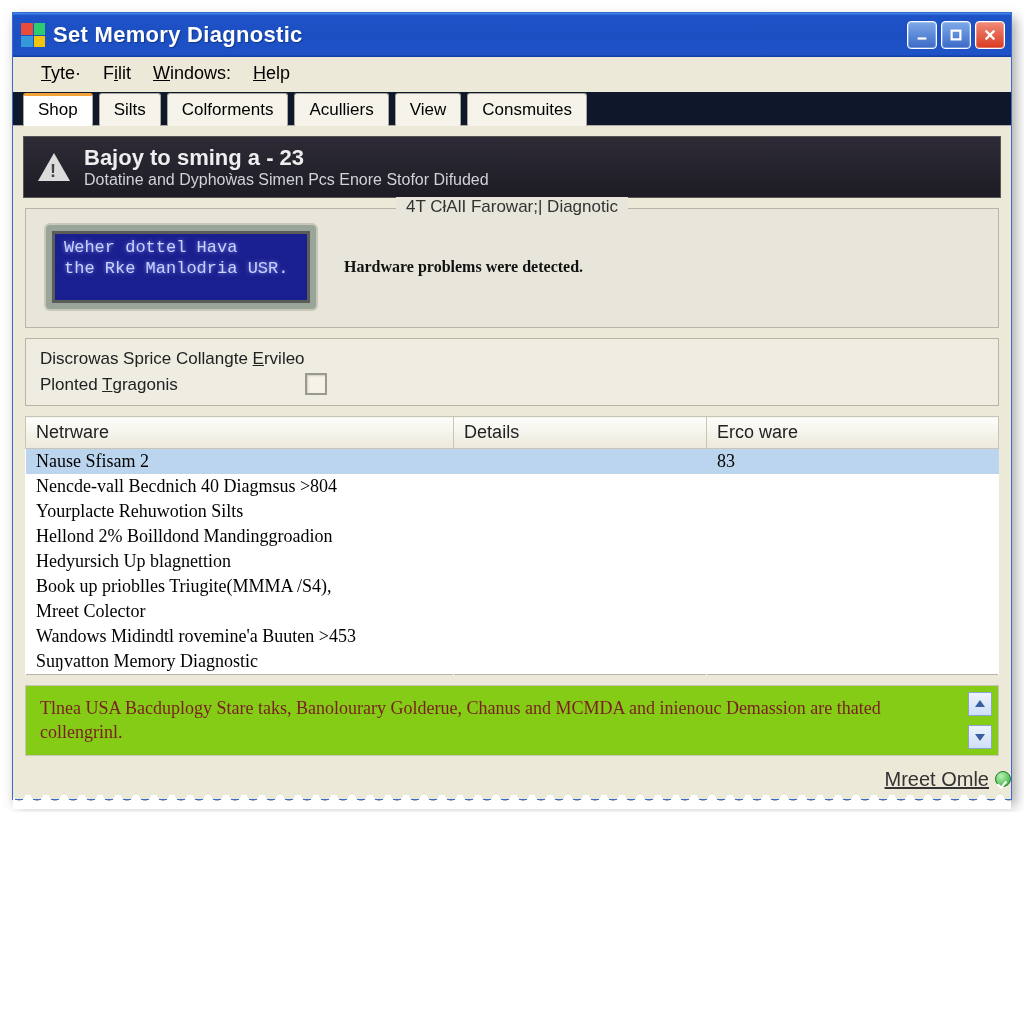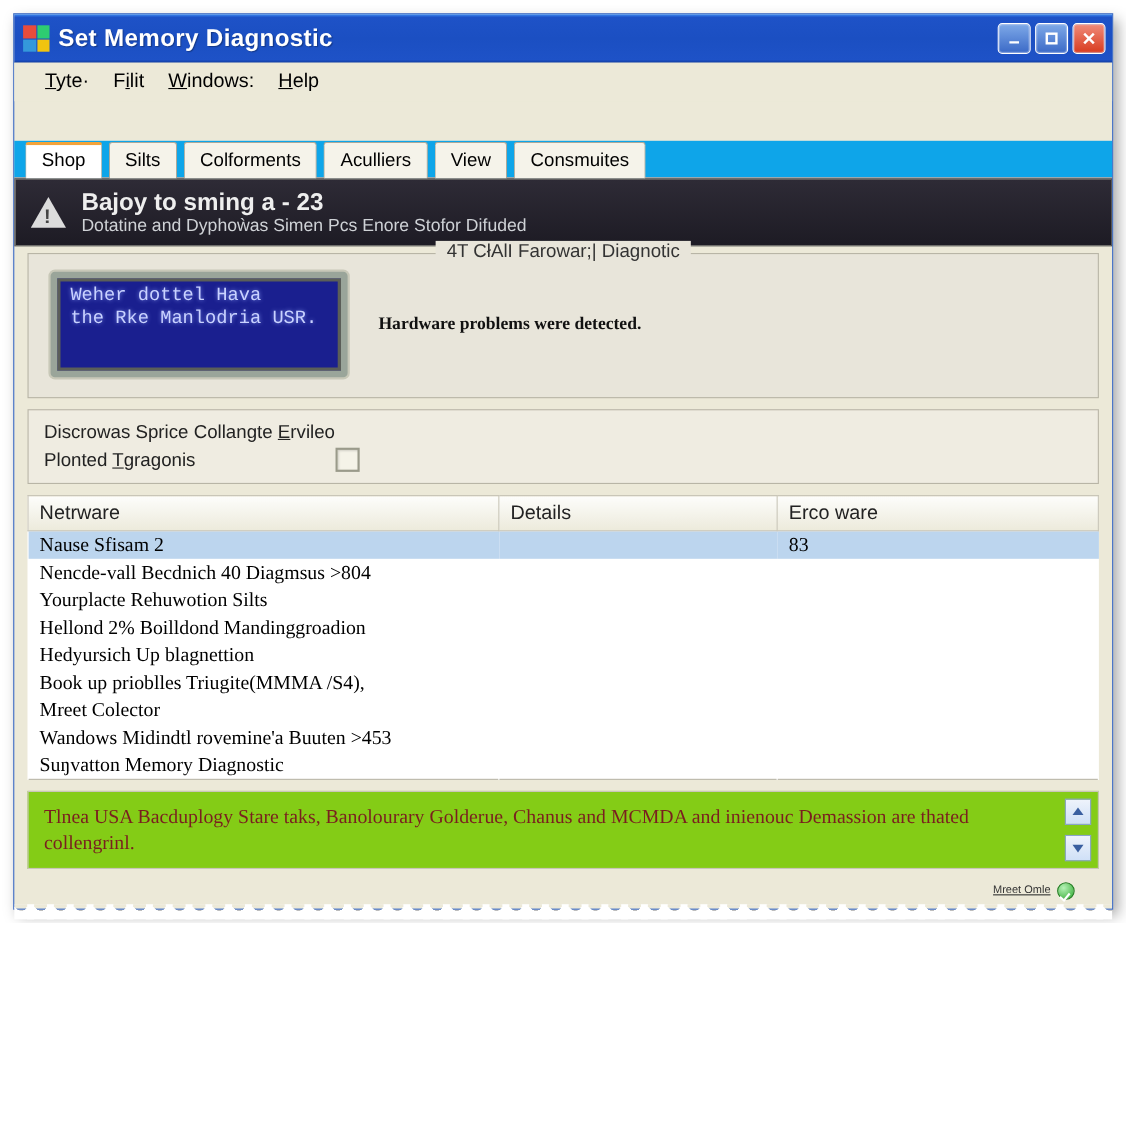--- a/index.html
+++ b/index.html
@@ -56,40 +56,39 @@
   }
   .caption-btn svg { width:14px; height:14px; stroke:#fff; stroke-width:2.5; fill:none; }
   
   .menubar {
     display:flex; gap:22px; padding:6px 28px 8px; background:#ece9d8;
     font-size:18px; font-family: Tahoma, sans-serif;
   }
   .menubar .menu-item .ul { text-decoration: underline; }
   
   .tabstrip {
-    display:flex; gap:6px; padding:0 10px; background:#0ea5e9;
+    display:flex; gap:6px; padding:0 10px; background:#0f172a;
     border-bottom:1px solid #aaa;
-    margin-top:36px;
   }
   .tab {
     padding:6px 14px; background:#f5f3ea;
     border:1px solid #aca899; border-bottom:none;
     border-radius:3px 3px 0 0;
     font-size:17px; font-family: Tahoma,sans-serif;
     position:relative; top:1px;
   }
   .tab.active {
     background:#fff;
     border-top:3px solid #f3a33a;
     padding-top:4px;
     z-index:2;
   }
   
   .banner {
-    background: linear-gradient(to bottom,#2e2b36,#1d1b24);
+    margin:10px; background: linear-gradient(to bottom,#2e2b36,#1d1b24);
     color:#fff; padding:8px 14px;
     border:1px solid #555; display:flex; align-items:center; gap:14px;
   }
   .warn-tri {
     width:0;height:0;border-left:16px solid transparent;border-right:16px solid transparent;
     border-bottom:28px solid #dcdcdc; position:relative;
   }
   .warn-tri::after{
     content:"!"; position:absolute; left:-4px; top:8px; color:#444; font-weight:bold; font-size:18px;
   }
@@ -100,21 +99,21 @@
     margin:6px 12px 10px; border:1px solid #b8b5a6; background:#e8e5da;
     padding:16px 20px 18px; position:relative;
   }
   .diag-legend {
     position:absolute; top:-12px; left:50%; transform:translateX(-50%);
     background:#e8e5da; padding:0 10px; font-size:17px; color:#333;
     font-family:Tahoma,sans-serif;
   }
   .diag-inner { display:flex; align-items:center; gap:28px; }
   .lcd {
-    width:270px; height:96px; border:6px solid #9aa59a;
+    width:270px; height:84px; border:6px solid #9aa59a;
     background:#1a1f8f; border-radius:4px;
     box-shadow: inset 0 0 0 3px #5b5e58, 0 0 0 2px #c8c8b8;
     color:#c9d2ff; padding:6px 12px;
     font-family:"Courier New",monospace; font-size:17px; line-height:1.25;
     text-shadow: 0 0 4px rgba(150,170,255,.8);
   }
   .diag-msg { font-size:16px; font-weight:bold; font-family:Georgia,"Times New Roman",serif; color:#111;}
   
   .subpanel {
     margin:0 12px 10px; border:1px solid #b8b5a6; background:#efece1;
@@ -153,21 +152,21 @@
   .scroll-btn {
     position:absolute; right:6px; width:24px; height:24px;
     background:linear-gradient(to bottom,#eef3fb,#cfe0f7);
     border:1px solid #8aa4cc; display:flex; align-items:center; justify-content:center;
   }
   .scroll-btn.up{ top:6px;} .scroll-btn.down{ bottom:6px;}
   .scroll-btn svg{ width:12px;height:12px; }
   
   .statusbar {
     display:flex; justify-content:flex-end; align-items:center; gap:6px;
-    padding:4px 34px 8px; font-size:10px; font-family:Tahoma,sans-serif;
+    padding:4px 0 8px; font-size:20px; font-family:Tahoma,sans-serif;
     text-decoration:underline; color:#333;
   }
   .status-icon {
     width:16px;height:16px;border-radius:50%;
     background:radial-gradient(circle at 35% 30%,#b6f2b6,#2ea82e);
     border:1px solid #1f7a1f; position:relative;
   }
   .status-icon::after{
     content:""; position:absolute; left:3px; top:7px; width:4px; height:7px;
     border-right:2px solid #fff; border-bottom:2px solid #fff;

